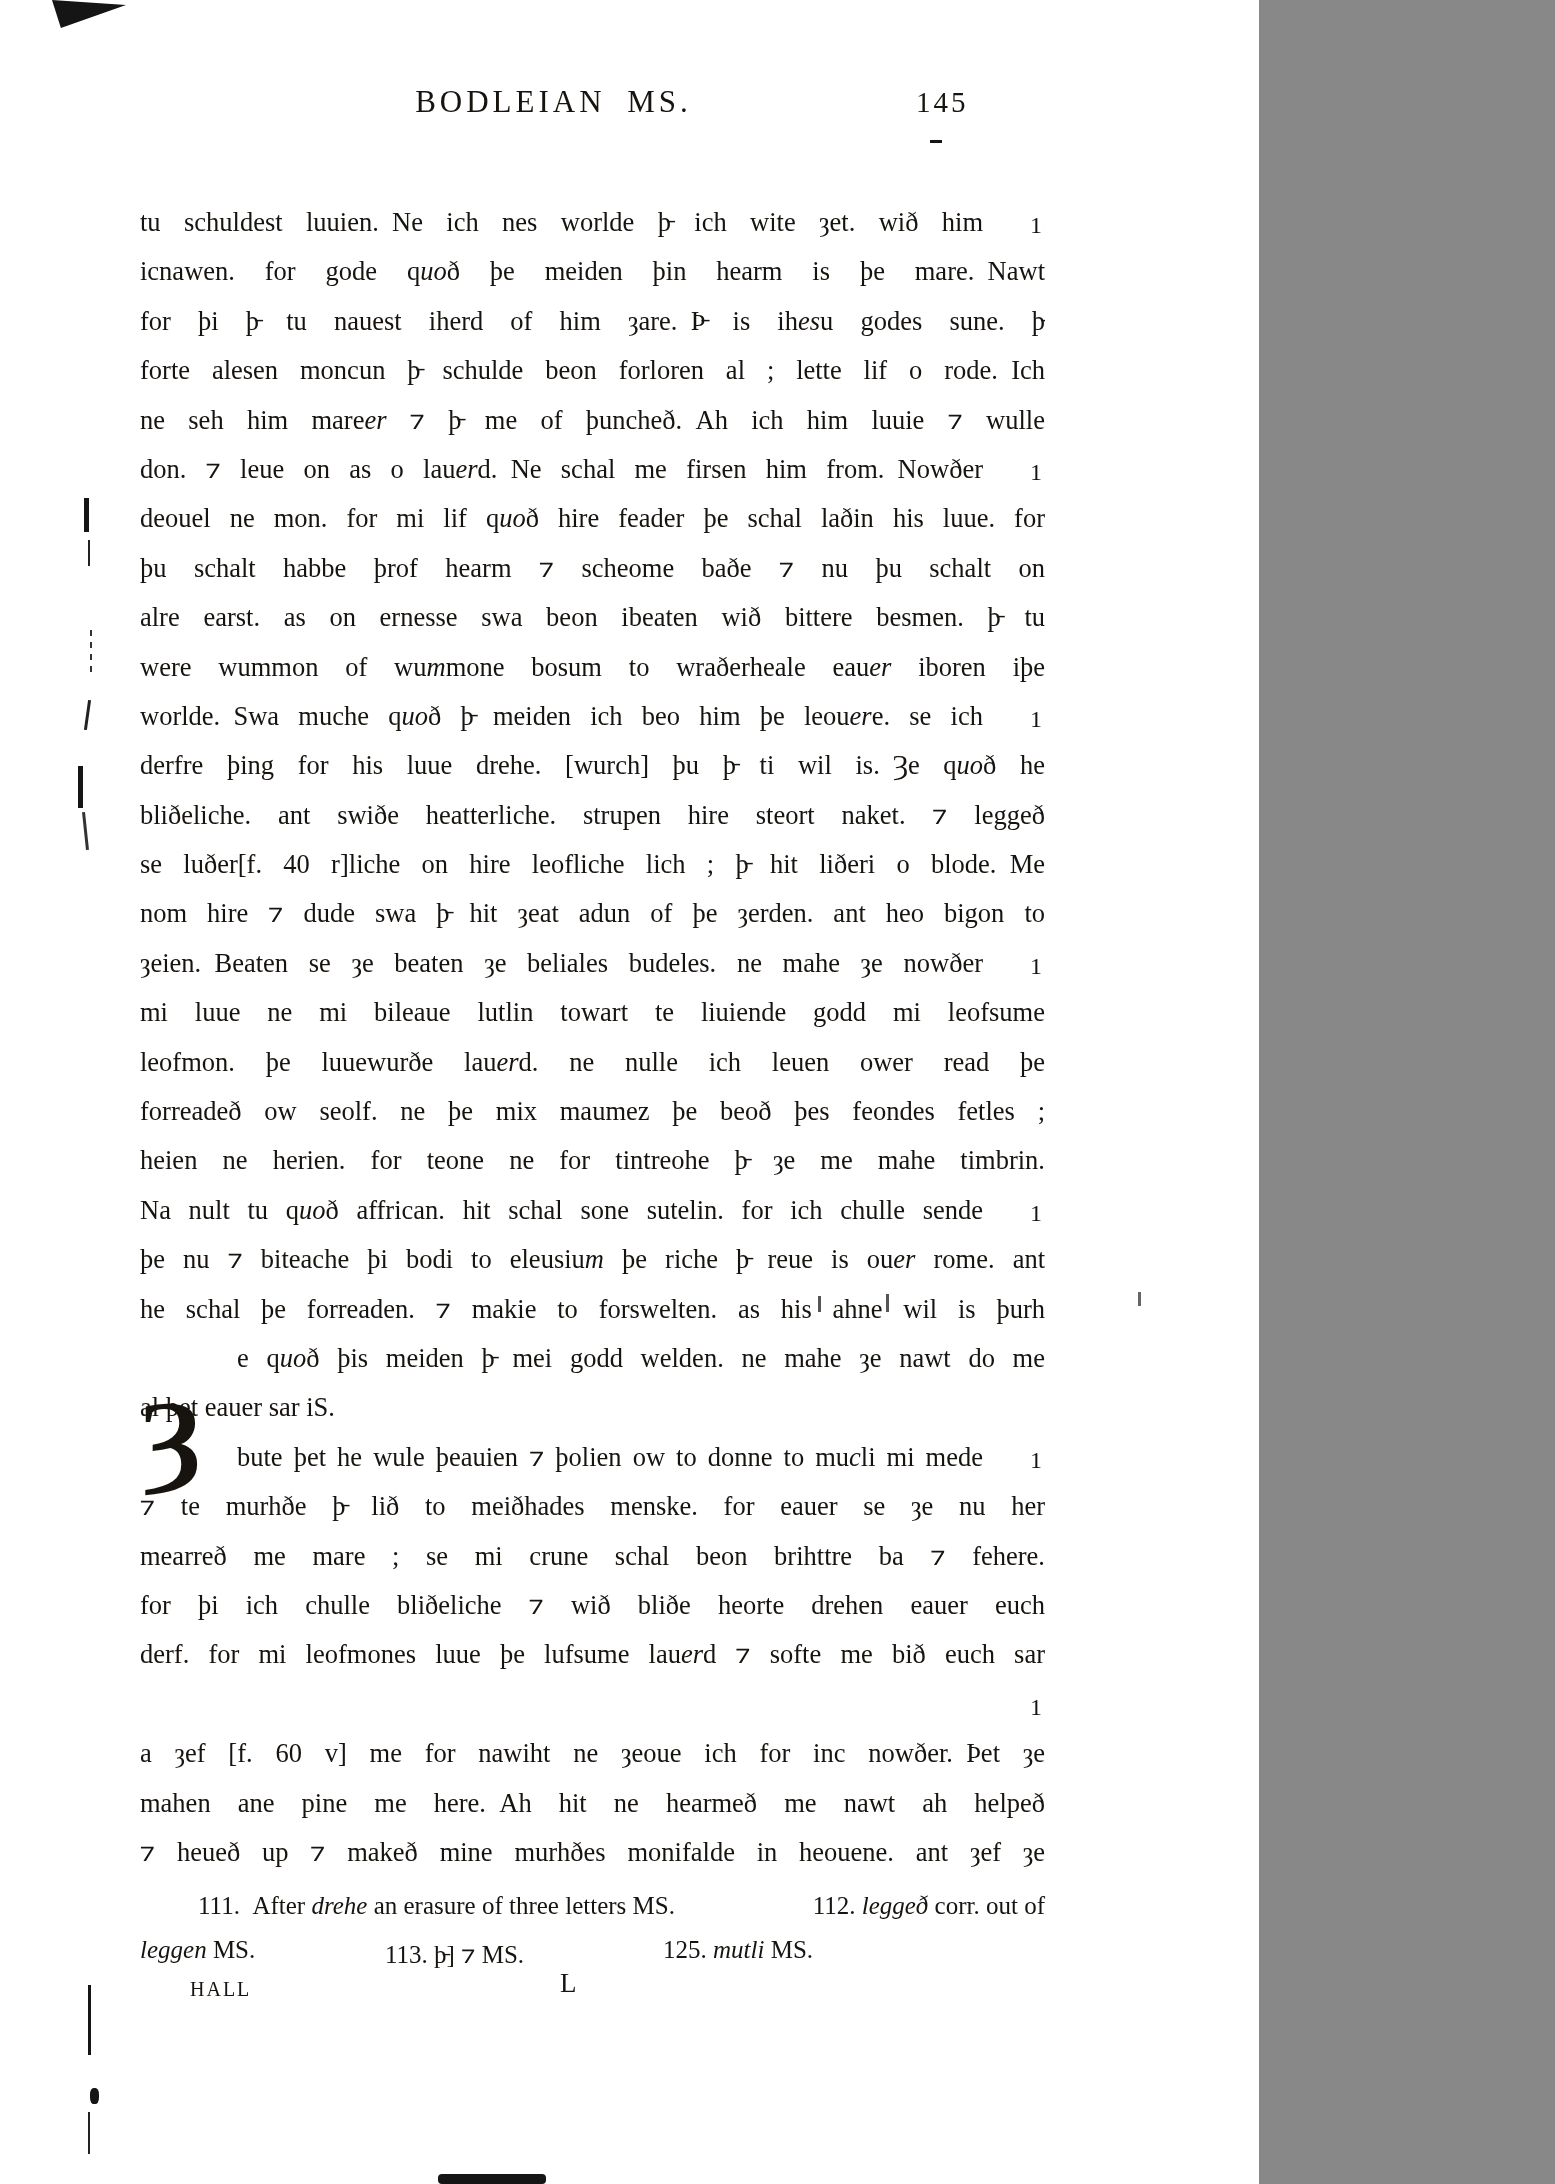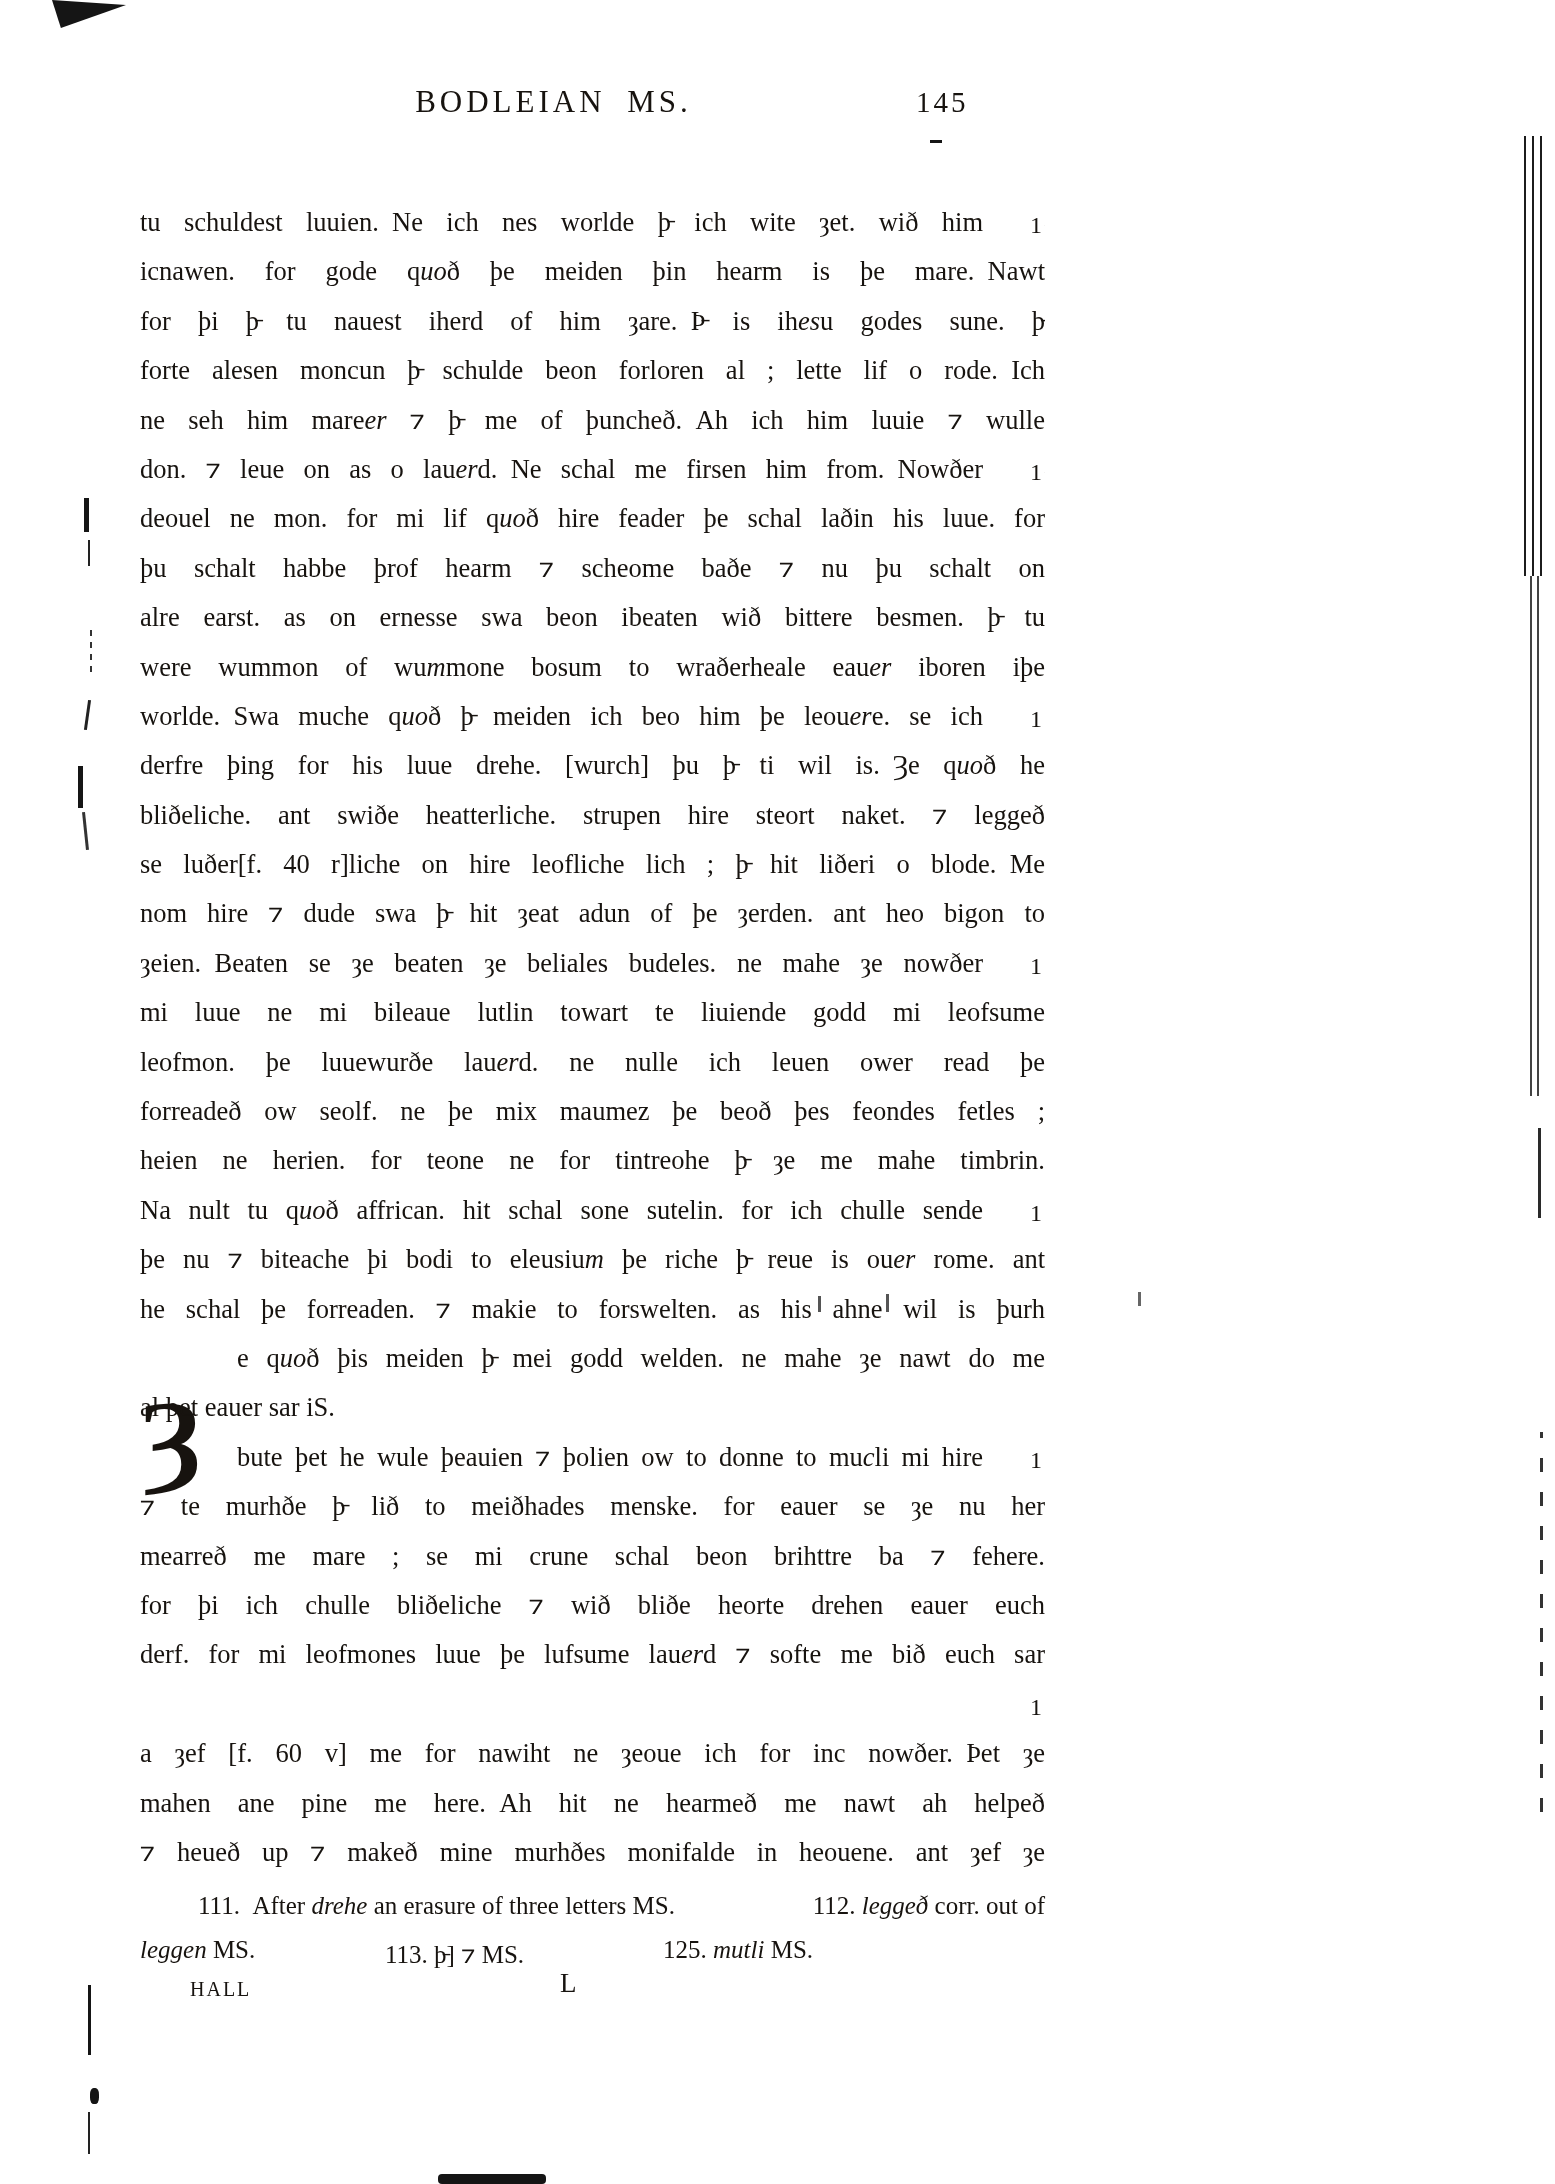--- a/index.html
+++ b/index.html
@@ -1,18 +1,18 @@
 <!DOCTYPE html>
 <html style="--ink: #17130f; --paper: #ffffff;"><head>
 <meta charset="utf-8">
 <style>
   :root{ --ink:#17130f; --paper:#ffffff; }
   html,body{margin:0;padding:0;background:#888;}
   .page{
-    position:relative; width:1555px; height:2184px;
+    position:relative; width:1259px; height:2184px;
     background:var(--paper); overflow:hidden;
     font-family:"Liberation Serif","DejaVu Serif",serif;
     color:var(--ink);
   }
   .header{
     position:absolute; left:140px; top:84px; width:905px;
     box-sizing:border-box; padding-right:78px;
     text-align:center; font-size:31px; letter-spacing:4px; word-spacing:10px;
     white-space:nowrap;
   }
@@ -91,21 +91,21 @@
       <div class="tline num"><span>ȝeien. Beaten se ȝe beaten ȝe beliales budeles. ne mahe ȝe nowðer</span><span class="lineno">115</span></div>
       <div class="tline"><span>mi luue ne mi bileaue lutlin towart te liuiende godd mi leofsume</span></div>
       <div class="tline"><span>leofmon. þe luuewurðe lau</span><i>er</i><span>d. ne nulle ich leuen ower read þe</span></div>
       <div class="tline"><span>forreadeð ow seolf. ne þe mix maumez þe beoð þes feondes fetles ;</span></div>
       <div class="tline"><span>heien ne herien. for teone ne for tintreohe þ̵ ȝe me mahe timbrin.</span></div>
       <div class="tline num"><span>Na nult tu q</span><i>uo</i><span>ð affrican. hit schal sone sutelin. for ich chulle sende</span><span class="lineno">120</span></div>
       <div class="tline"><span>þe nu ⁊ biteache þi bodi to eleusiu</span><i>m</i><span> þe riche þ̵ reue is ou</span><i>er</i><span> rome. ant</span></div>
       <div class="tline"><span>he schal þe forreaden. ⁊ makie to forswelten. as his ahne wil is þurh</span></div>
       <div class="tline ind"><span>e q</span><i>uo</i><span>ð þis meiden þ̵ mei godd welden. ne mahe ȝe nawt do me</span></div>
       <div class="tline end"><span>al þet eauer sar iS.</span></div>
-      <div class="tline ind num"><span>bute þet he wule þeauien ⁊ þolien ow to donne to mu</span><i>c</i><span>li mi hire</span><span class="lineno">125</span></div>
+      <div class="tline ind num"><span>bute þet he wule þeauien ⁊ þolien ow to donne to mu</span><i>c</i><span>li mi mede</span><span class="lineno">125</span></div>
       <div class="tline"><span>⁊ te murhðe þ̵ lið to meiðhades menske. for eauer se ȝe nu her</span></div>
       <div class="tline"><span>mearreð me mare ; se mi crune schal beon brihttre ba ⁊ fehere.</span></div>
       <div class="tline"><span>for þi ich chulle bliðeliche ⁊ wið bliðe heorte drehen eauer euch</span></div>
       <div class="tline"><span>derf. for mi leofmones luue þe lufsume lau</span><i>er</i><span>d ⁊ softe me bið euch sar</span></div>
       <div class="tline num"><span class="lineno">130</span></div>
       <div class="tline"><span>a ȝef [f. 60 v] me for nawiht ne ȝeoue ich for inc nowðer. Þet ȝe</span></div>
       <div class="tline"><span>mahen ane pine me here. Ah hit ne hearmeð me nawt ah helpeð</span></div>
       <div class="tline"><span>⁊ heueð up ⁊ makeð mine murhðes monifalde in heouene. ant ȝef ȝe</span></div>
     </div>
 

